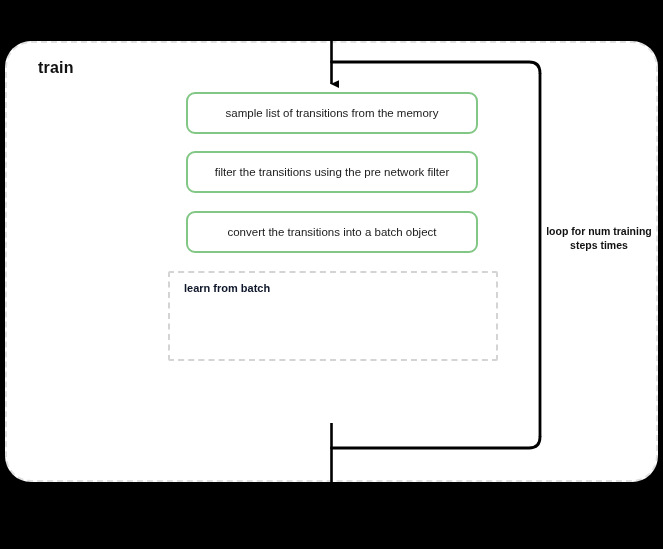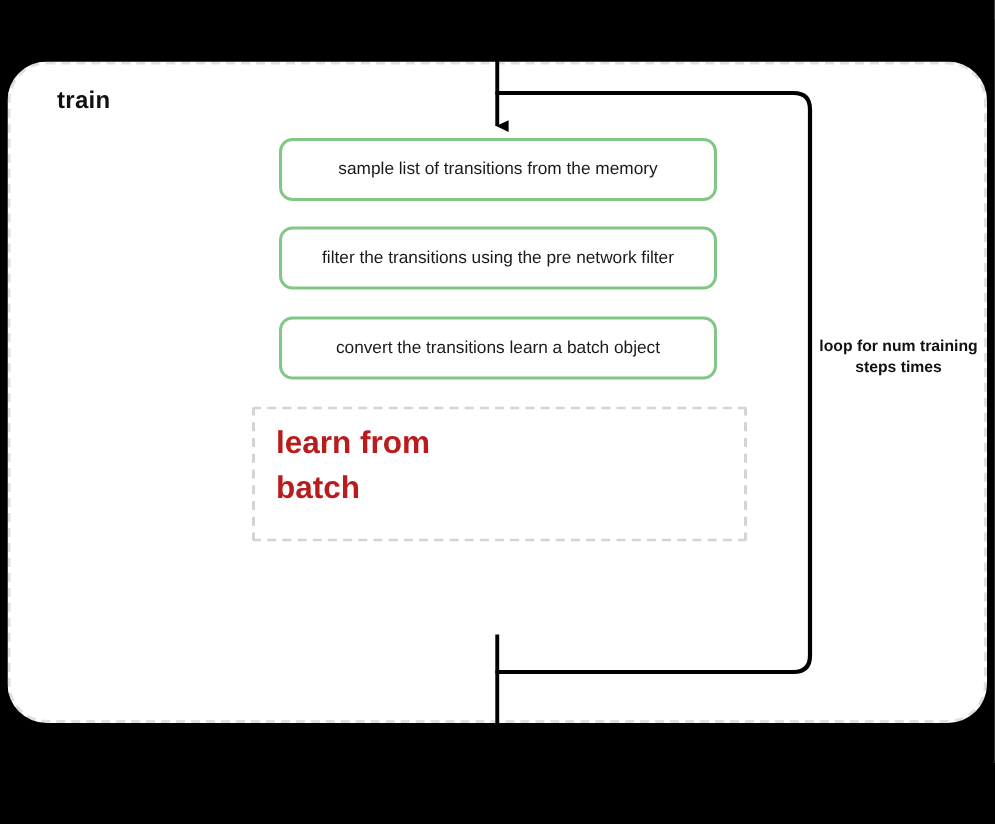--- a/index.html
+++ b/index.html
@@ -70,23 +70,23 @@
     height: 90px;
     box-sizing: border-box;
     background: #ffffff;
     border: 2px dashed #d4d4d4;
     border-radius: 2px;
   }
   .dbox-label {
     position: absolute;
     left: 14px;
     top: 8px;
-    font-size: 21px;
+    font-size: 11px;
     font-weight: bold;
-    color: #b91c1c;
+    color: #0f172a;
     line-height: 1.42;
     width: 140px;
   }
 
   
   .flow-svg {
     position: absolute;
     left: 0;
     top: 0;
     width: 663px;
@@ -136,21 +136,21 @@
 
   <div class="gbox gbox-2">
     <span>filter the transitions using the pre network filter</span>
   </div>
 
   <div class="gbox gbox-1">
     <span>sample list of transitions from the memory</span>
   </div>
 
   <div class="gbox gbox-3">
-    <span>convert the transitions learn a batch object</span>
+    <span>convert the transitions into a batch object</span>
   </div>
 
   <div class="dbox">
     <div class="dbox-label">learn from batch</div>
   </div>
 
 
   <div class="loop-caption">loop for num training steps times</div>
 
 </div>

